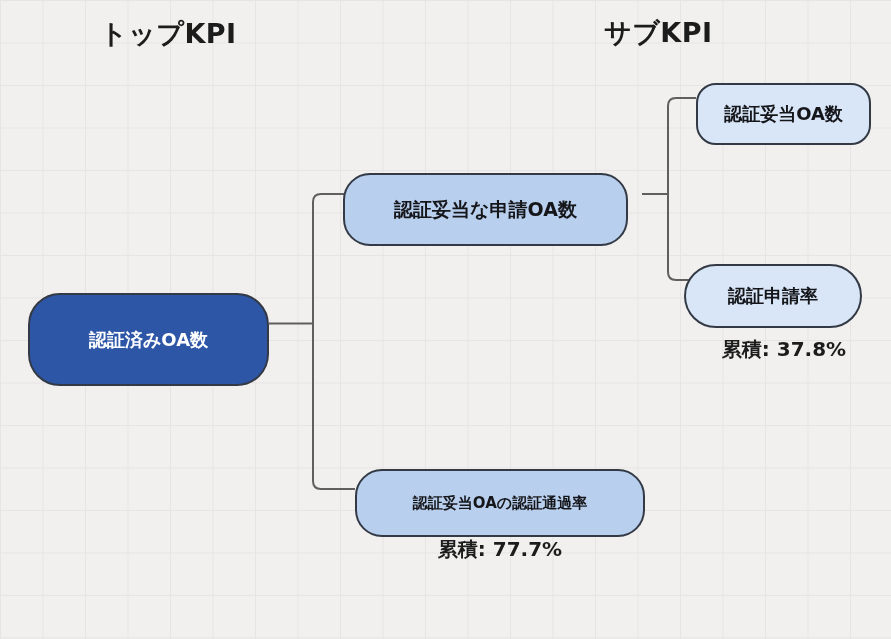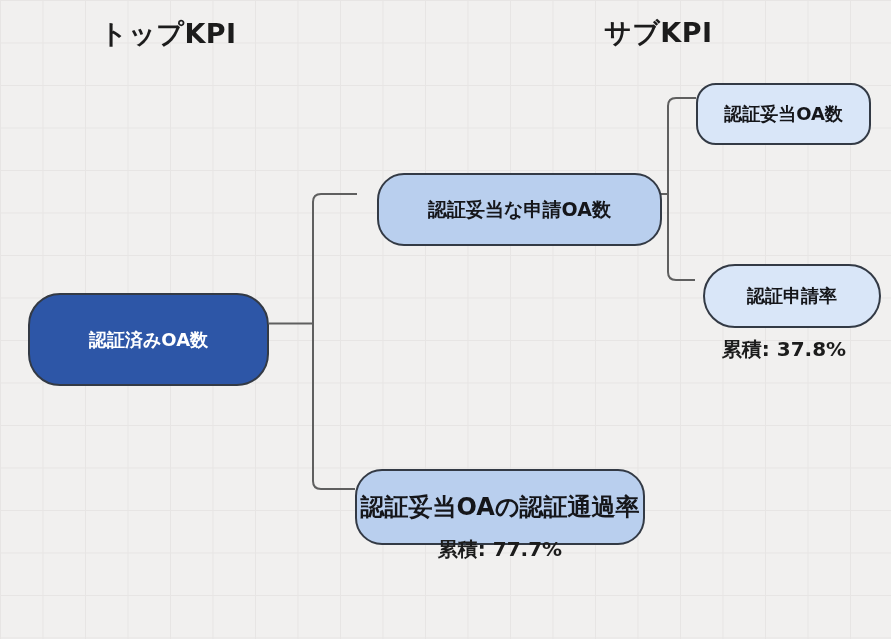--- a/index.html
+++ b/index.html
@@ -41,36 +41,36 @@
     text-align: center;
     white-space: nowrap;
     margin-top: 16px;
   }
   .node-root {
     left: 28px; top: 277px; width: 241px; height: 93px;
     border-radius: 32px;
     font-size: 18px;
   }
   .node-mid {
-    left: 377px; top: 157px; width: 285px; height: 73px;
+    left: 343px; top: 157px; width: 285px; height: 73px;
     border-radius: 27px;
     font-size: 19px;
   }
   .node-bottom {
-    left: 355px; top: 453px; width: 290px; height: 76px;
+    left: 355px; top: 453px; width: 290px; height: 68px;
     border-radius: 27px;
-    font-size: 24px;
+    font-size: 15px;
   }
   .node-sub1 {
     left: 696px; top: 67px; width: 175px; height: 62px;
     border-radius: 20px;
     font-size: 18px;
   }
   .node-sub2 {
-    left: 703px; top: 248px; width: 178px; height: 64px;
+    left: 684px; top: 248px; width: 178px; height: 64px;
     border-radius: 32px;
     font-size: 18px;
   }
   .annotation {
     position: absolute;
     font-size: 20px;
     font-weight: 700;
     color: #1c1c1c;
     text-align: center;
     white-space: nowrap;

